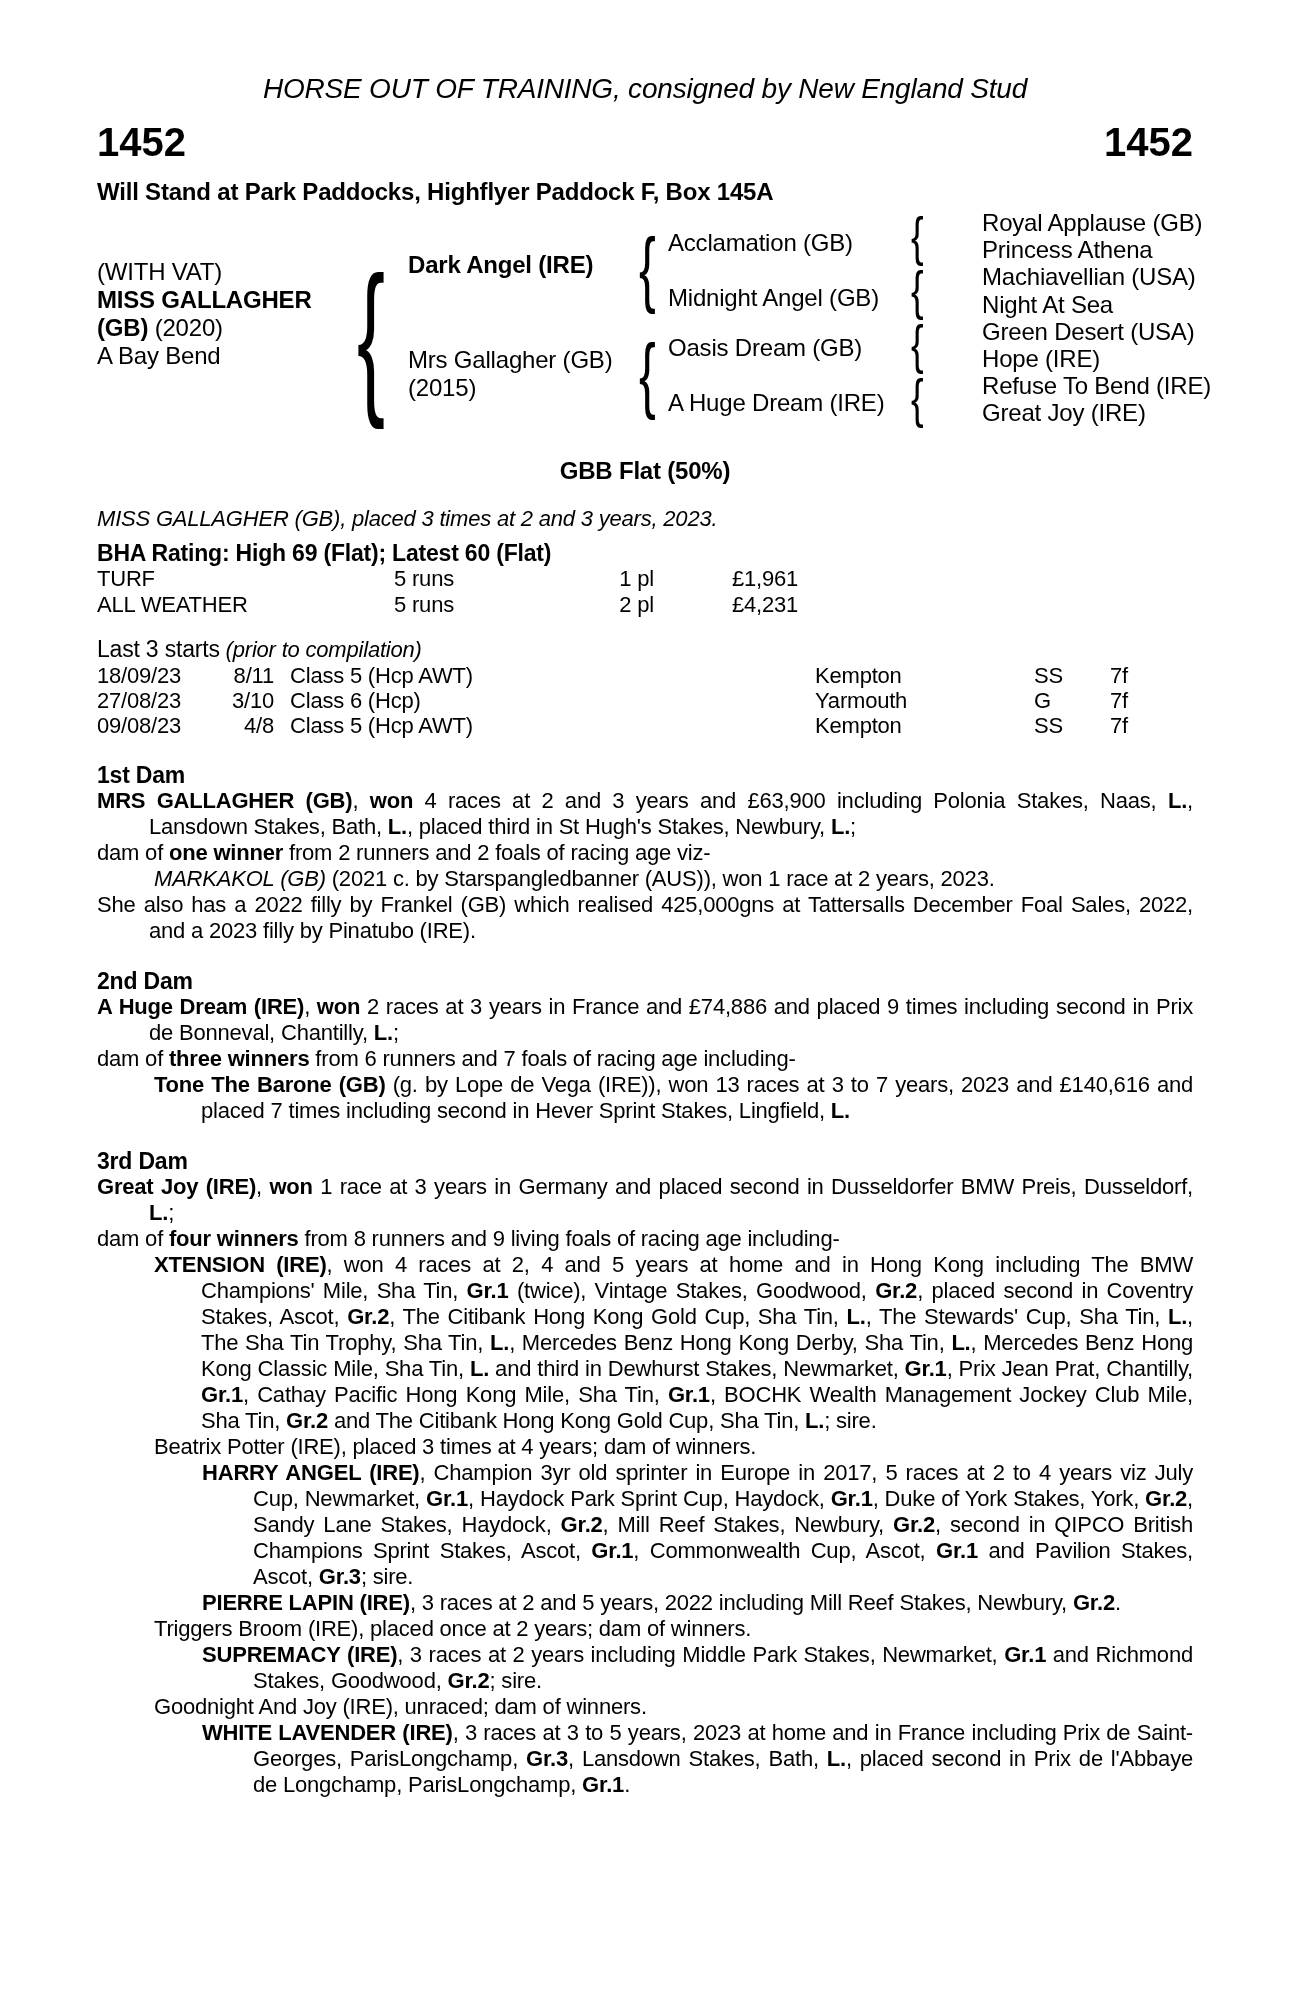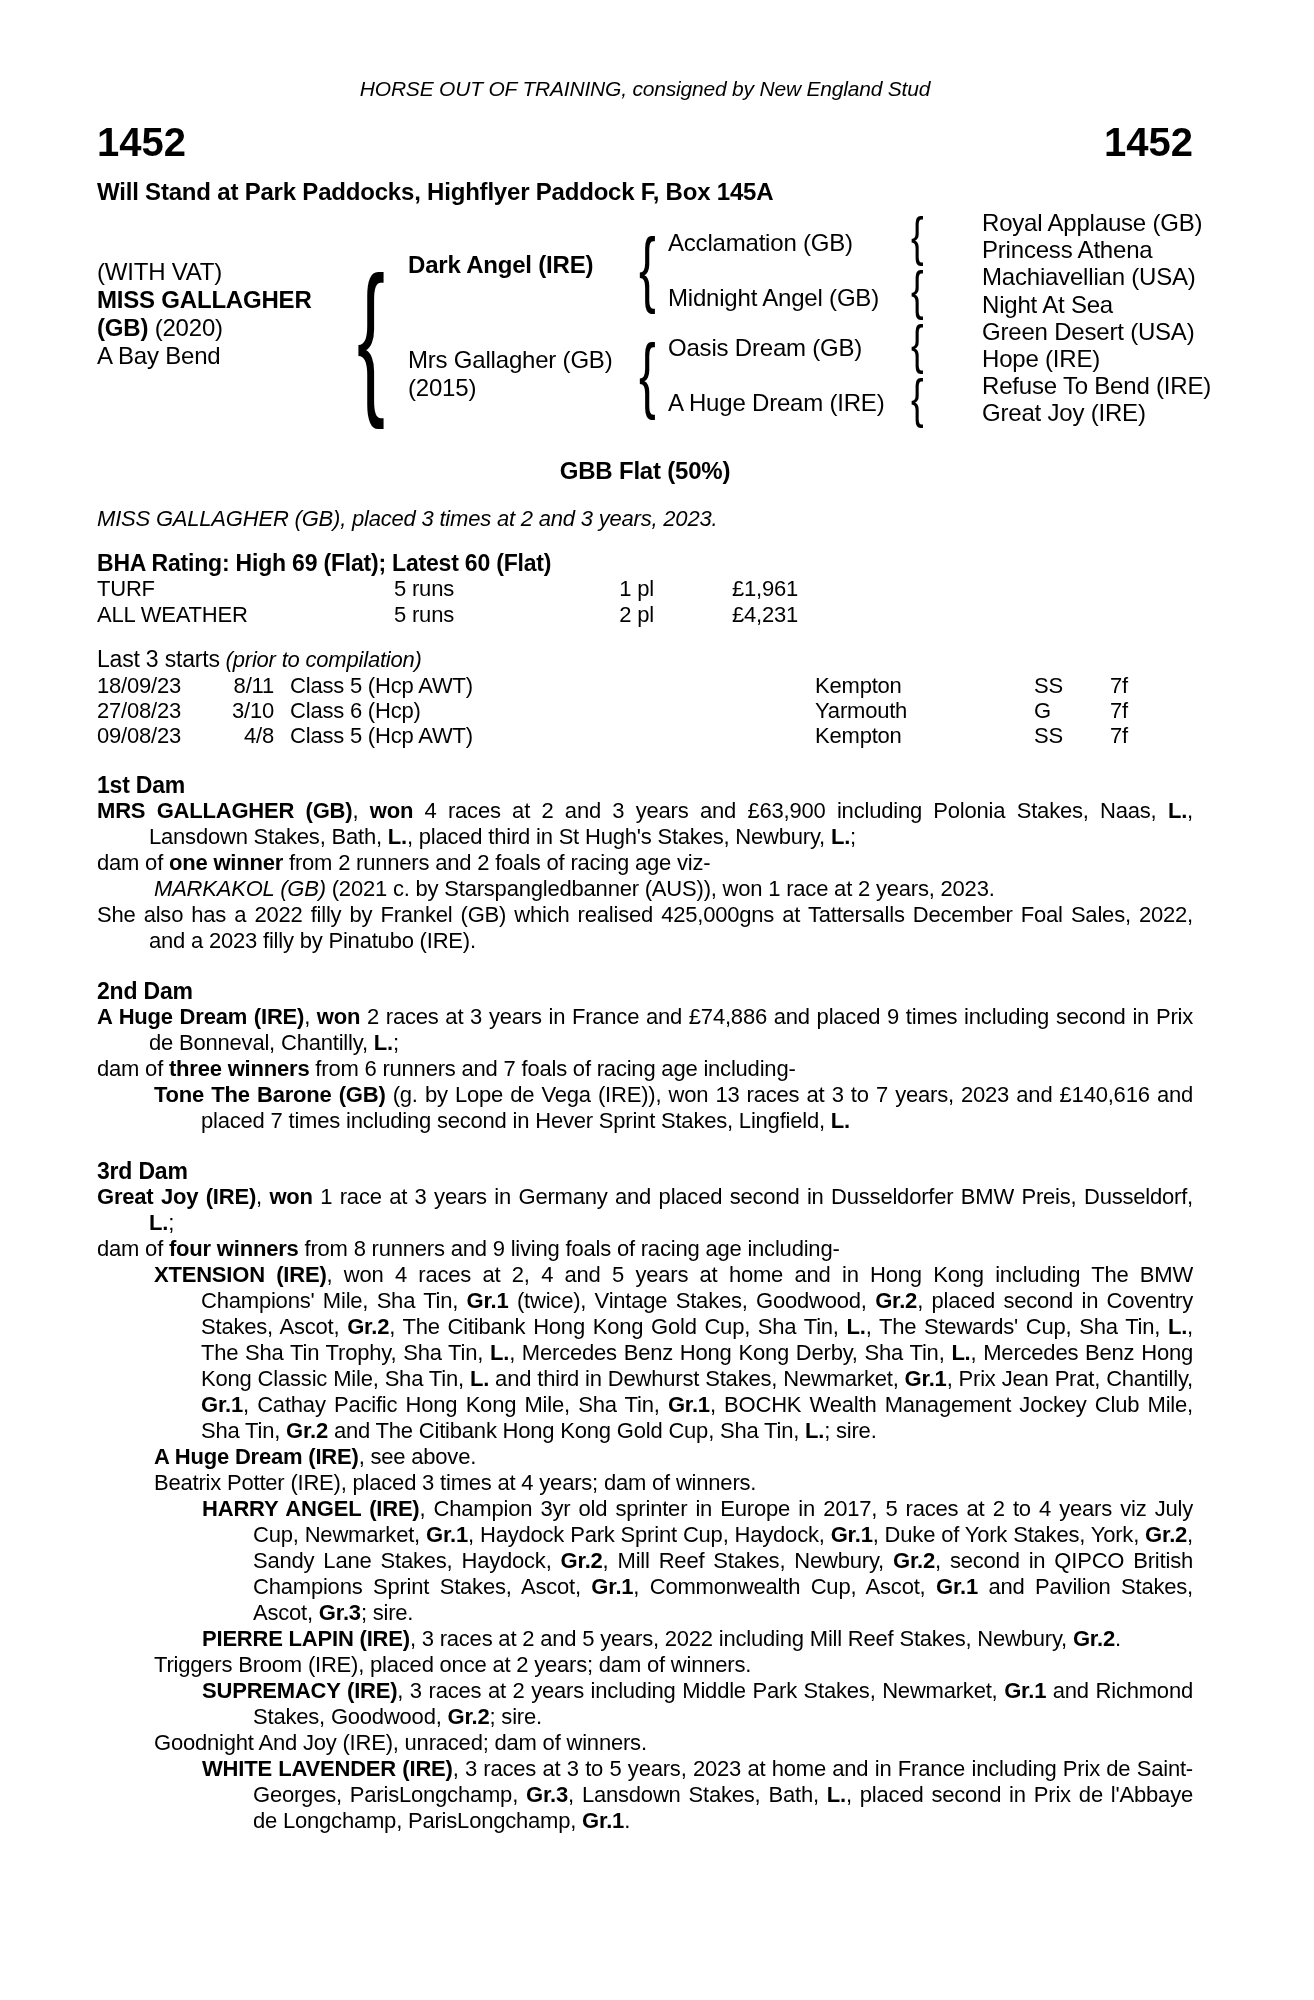--- a/index.html
+++ b/index.html
@@ -12,21 +12,21 @@
     letter-spacing:-0.2px;
     overflow:hidden;
     margin:0 auto;
   }
   .content { position:absolute; left:97px; top:0; width:1096px; }
 
   .consign-line {
     margin-top:76px;
     text-align:center;
     font-style:italic;
-    font-size:21px; line-height:26px;
+    font-size:28px; line-height:26px;
   }
   .lot-row {
     margin-top:20px;
     display:flex; justify-content:space-between; align-items:flex-start;
     font-weight:bold; font-size:40px; line-height:40px; letter-spacing:0;
   }
   .stand-line {
     margin-top:16px;
     font-weight:bold; font-size:24px; line-height:28px;
   }
@@ -44,21 +44,21 @@
   .brace { position:absolute; font-weight:400; letter-spacing:0; }
   .brace::before { content:"{"; display:block; }
   .brace-main { left:260px; top:44px; font-size:168px; line-height:172px; transform:scaleX(0.5); transform-origin:left center; }
   .brace-mid  { left:542px; font-size:84px;  line-height:84px;  transform:scaleX(0.6); transform-origin:left center; }
   .brace-sm   { left:814px; font-size:54px;  line-height:54px;  transform:scaleX(0.7); transform-origin:left center; }
 
   .gbb { margin-top:16px; text-align:center; font-weight:bold; font-size:24px; line-height:26px; }
   .race-summary { margin-top:22px; font-size:22px; line-height:26px;font-style:italic; }
 
   
-  .rating { margin-top:18px; font-size:22px; }
+  .rating { margin-top:8px; font-size:22px; }
   .rating-head { font-weight:bold; font-size:23px; line-height:26px; }
   .rating-row { display:grid; grid-template-columns:285px 72px 200px auto; line-height:26px; }
   .rating-row .runs, .rating-row .placed { text-align:right; }
   .rating-row .money { padding-left:78px; }
 
   
   .last3 { margin-top:18px; font-size:22px; }
   .last3-head { line-height:26px; }
   .last3-head .t { font-weight:normal; font-size:23px; }
   .last3-head .s { font-style:italic; }
@@ -188,21 +188,20 @@
         <div class="para p1"><span class="i">MARKAKOL (GB)</span><span> (2021 c. by Starspangledbanner (AUS)), won 1 race at 2 years, 2023.</span></div>
         <div class="para p0"><span>She also has a 2022 filly by Frankel (GB) which realised 425,000gns at Tattersalls December Foal Sales, 2022, and a 2023 filly by Pinatubo (IRE).</span></div>
         <div class="dam-head">2nd Dam</div>
         <div class="para p0"><span class="b">A Huge Dream (IRE)</span><span>, </span><span class="b">won</span><span> 2 races at 3 years in France and £74,886 and placed 9 times including second in Prix de Bonneval, Chantilly, </span><span class="b">L.</span><span>;</span></div>
         <div class="para p0"><span>dam of </span><span class="b">three winners</span><span> from 6 runners and 7 foals of racing age including-</span></div>
         <div class="para p1"><span class="b">Tone The Barone (GB)</span><span> (g. by Lope de Vega (IRE)), won 13 races at 3 to 7 years, 2023 and £140,616 and placed 7 times including second in Hever Sprint Stakes, Lingfield, </span><span class="b">L.</span></div>
         <div class="dam-head">3rd Dam</div>
         <div class="para p0"><span class="b">Great Joy (IRE)</span><span>, </span><span class="b">won</span><span> 1 race at 3 years in Germany and placed second in Dusseldorfer BMW Preis, Dusseldorf, </span><span class="b">L.</span><span>;</span></div>
         <div class="para p0"><span>dam of </span><span class="b">four winners</span><span> from 8 runners and 9 living foals of racing age including-</span></div>
         <div class="para p1"><span class="b">XTENSION (IRE)</span><span>, won 4 races at 2, 4 and 5 years at home and in Hong Kong including The BMW Champions' Mile, Sha Tin, </span><span class="b">Gr.1</span><span> (twice), Vintage Stakes, Goodwood, </span><span class="b">Gr.2</span><span>, placed second in Coventry Stakes, Ascot, </span><span class="b">Gr.2</span><span>, The Citibank Hong Kong Gold Cup, Sha Tin, </span><span class="b">L.</span><span>, The Stewards' Cup, Sha Tin, </span><span class="b">L.</span><span>, The Sha Tin Trophy, Sha Tin, </span><span class="b">L.</span><span>, Mercedes Benz Hong Kong Derby, Sha Tin, </span><span class="b">L.</span><span>, Mercedes Benz Hong Kong Classic Mile, Sha Tin, </span><span class="b">L.</span><span> and third in Dewhurst Stakes, Newmarket, </span><span class="b">Gr.1</span><span>, Prix Jean Prat, Chantilly, </span><span class="b">Gr.1</span><span>, Cathay Pacific Hong Kong Mile, Sha Tin, </span><span class="b">Gr.1</span><span>, BOCHK Wealth Management Jockey Club Mile, Sha Tin, </span><span class="b">Gr.2</span><span> and The Citibank Hong Kong Gold Cup, Sha Tin, </span><span class="b">L.</span><span>; sire.</span></div>
-        <div class="para p1"><span class="b">A Huge Dream (IRE)</span><span>, see above.</span></div>
         <div class="para p1"><span>Beatrix Potter (IRE), placed 3 times at 4 years; dam of winners.</span></div>
         <div class="para p2"><span class="b">HARRY ANGEL (IRE)</span><span>, Champion 3yr old sprinter in Europe in 2017, 5 races at 2 to 4 years viz July Cup, Newmarket, </span><span class="b">Gr.1</span><span>, Haydock Park Sprint Cup, Haydock, </span><span class="b">Gr.1</span><span>, Duke of York Stakes, York, </span><span class="b">Gr.2</span><span>, Sandy Lane Stakes, Haydock, </span><span class="b">Gr.2</span><span>, Mill Reef Stakes, Newbury, </span><span class="b">Gr.2</span><span>, second in QIPCO British Champions Sprint Stakes, Ascot, </span><span class="b">Gr.1</span><span>, Commonwealth Cup, Ascot, </span><span class="b">Gr.1</span><span> and Pavilion Stakes, Ascot, </span><span class="b">Gr.3</span><span>; sire.</span></div>
         <div class="para p2"><span class="b">PIERRE LAPIN (IRE)</span><span>, 3 races at 2 and 5 years, 2022 including Mill Reef Stakes, Newbury, </span><span class="b">Gr.2</span><span>.</span></div>
         <div class="para p1"><span>Triggers Broom (IRE), placed once at 2 years; dam of winners.</span></div>
         <div class="para p2"><span class="b">SUPREMACY (IRE)</span><span>, 3 races at 2 years including Middle Park Stakes, Newmarket, </span><span class="b">Gr.1</span><span> and Richmond Stakes, Goodwood, </span><span class="b">Gr.2</span><span>; sire.</span></div>
         <div class="para p1"><span>Goodnight And Joy (IRE), unraced; dam of winners.</span></div>
         <div class="para p2"><span class="b">WHITE LAVENDER (IRE)</span><span>, 3 races at 3 to 5 years, 2023 at home and in France including Prix de Saint-Georges, ParisLongchamp, </span><span class="b">Gr.3</span><span>, Lansdown Stakes, Bath, </span><span class="b">L.</span><span>, placed second in Prix de l'Abbaye de Longchamp, ParisLongchamp, </span><span class="b">Gr.1</span><span>.</span></div>
       </div>
 
   </div>

